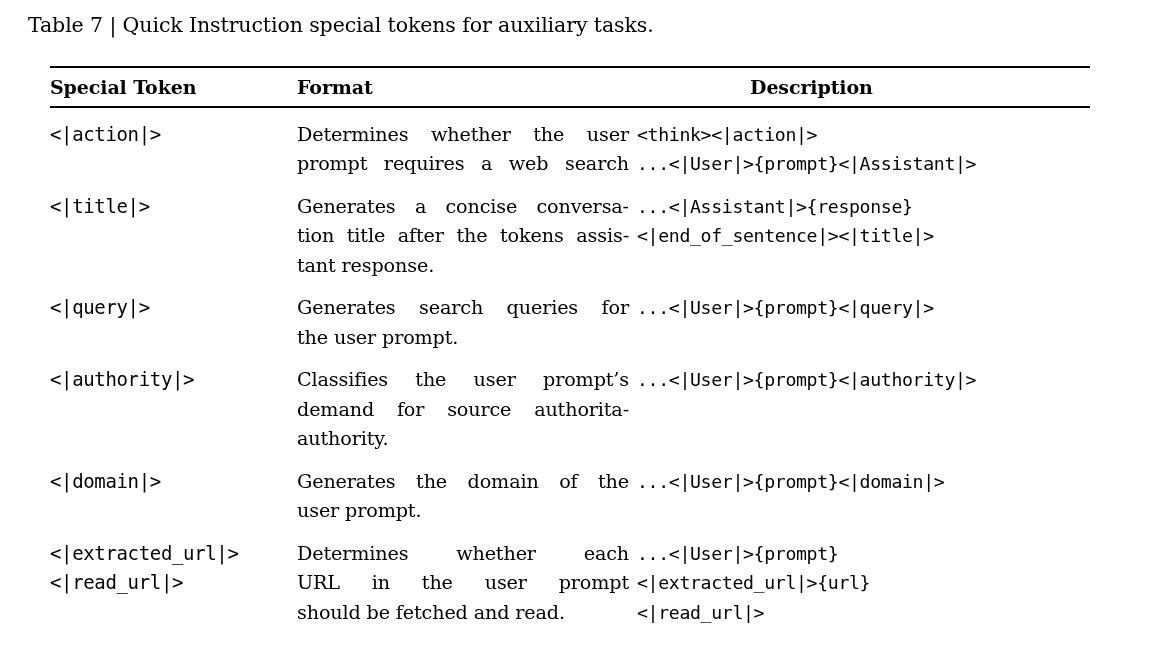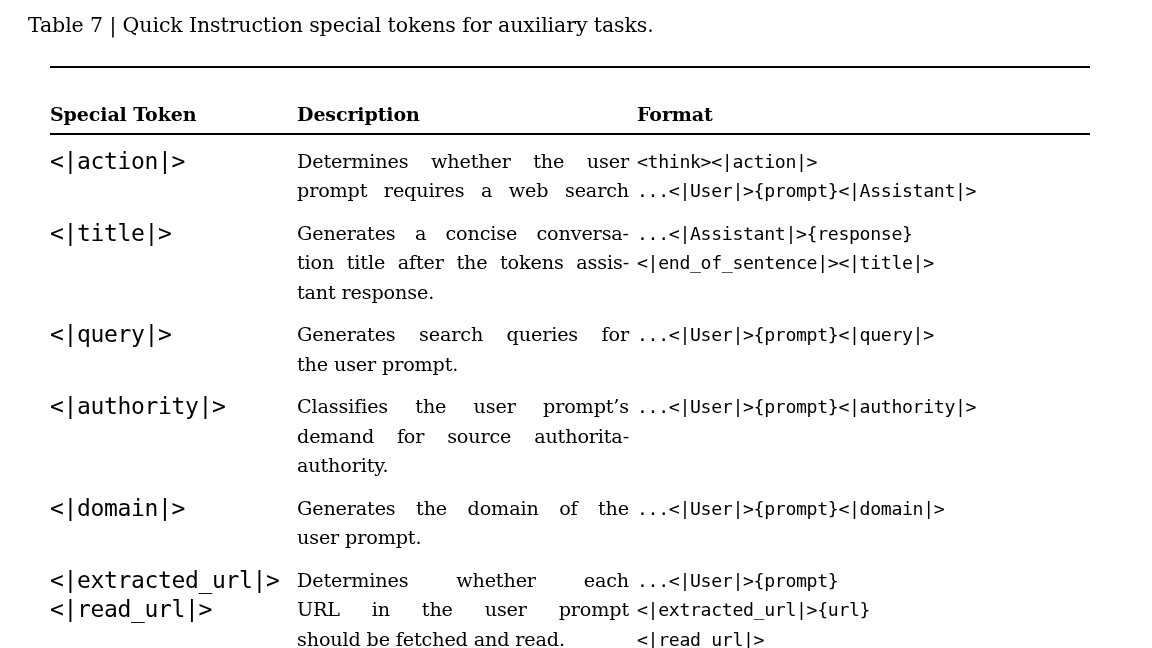--- a/index.html
+++ b/index.html
@@ -46,21 +46,20 @@
   }
   .rule-top { height: 2.2px; }
   .rule-head { height: 1.6px; }
 
   .head-row {
     display: flex;
     align-items: flex-start;
     height: 38px;
     padding-top: 6px;
     box-sizing: border-box;
-    margin-top: 27px;
   }
   .head-cell {
     font-family: "DejaVu Serif", "Liberation Serif", serif;
     font-weight: bold;
     font-size: 19px;
     line-height: 26px;
     letter-spacing: -0.1px;
   }
 
   .col-token   { width: 247px; flex: 0 0 247px; }
@@ -70,21 +69,21 @@
   .body { padding-top: 12px; }
 
   .row {
     display: flex;
     align-items: flex-start;
     margin-bottom: 13px;
   }
 
   .cell-token {
     font-family: "DejaVu Sans Mono", "Liberation Mono", monospace;
-    font-size: 23px;
+    font-size: 19px;
     line-height: 29.5px;
     letter-spacing: -0.35px;
     white-space: pre;
   }
   .cell-desc {
     font-family: "DejaVu Serif", "Liberation Serif", serif;
     font-size: 19.2px;
     line-height: 29.5px;
     text-align: justify;
     text-justify: inter-word;
@@ -120,22 +119,22 @@
 <div class="page">
 
   <div class="caption">Table 7 | Quick Instruction special tokens for auxiliary tasks.</div>
 
   <div class="table-wrap">
 
     <div class="rule rule-top"></div>
 
     <div class="head-row">
       <div class="head-cell col-token">Special Token</div>
+      <div class="head-cell col-format">Format</div>
       <div class="head-cell col-desc">Description</div>
-      <div class="head-cell col-format">Format</div>
     </div>
 
     <div class="rule rule-head"></div>
 
     <div class="body" id="table-body">
         <div class="row">
           <div class="cell-token col-token"><div class="line">&lt;|action|&gt;</div></div>
           <div class="cell-desc col-desc">
             <div class="line just">
               <span>Determines</span>

